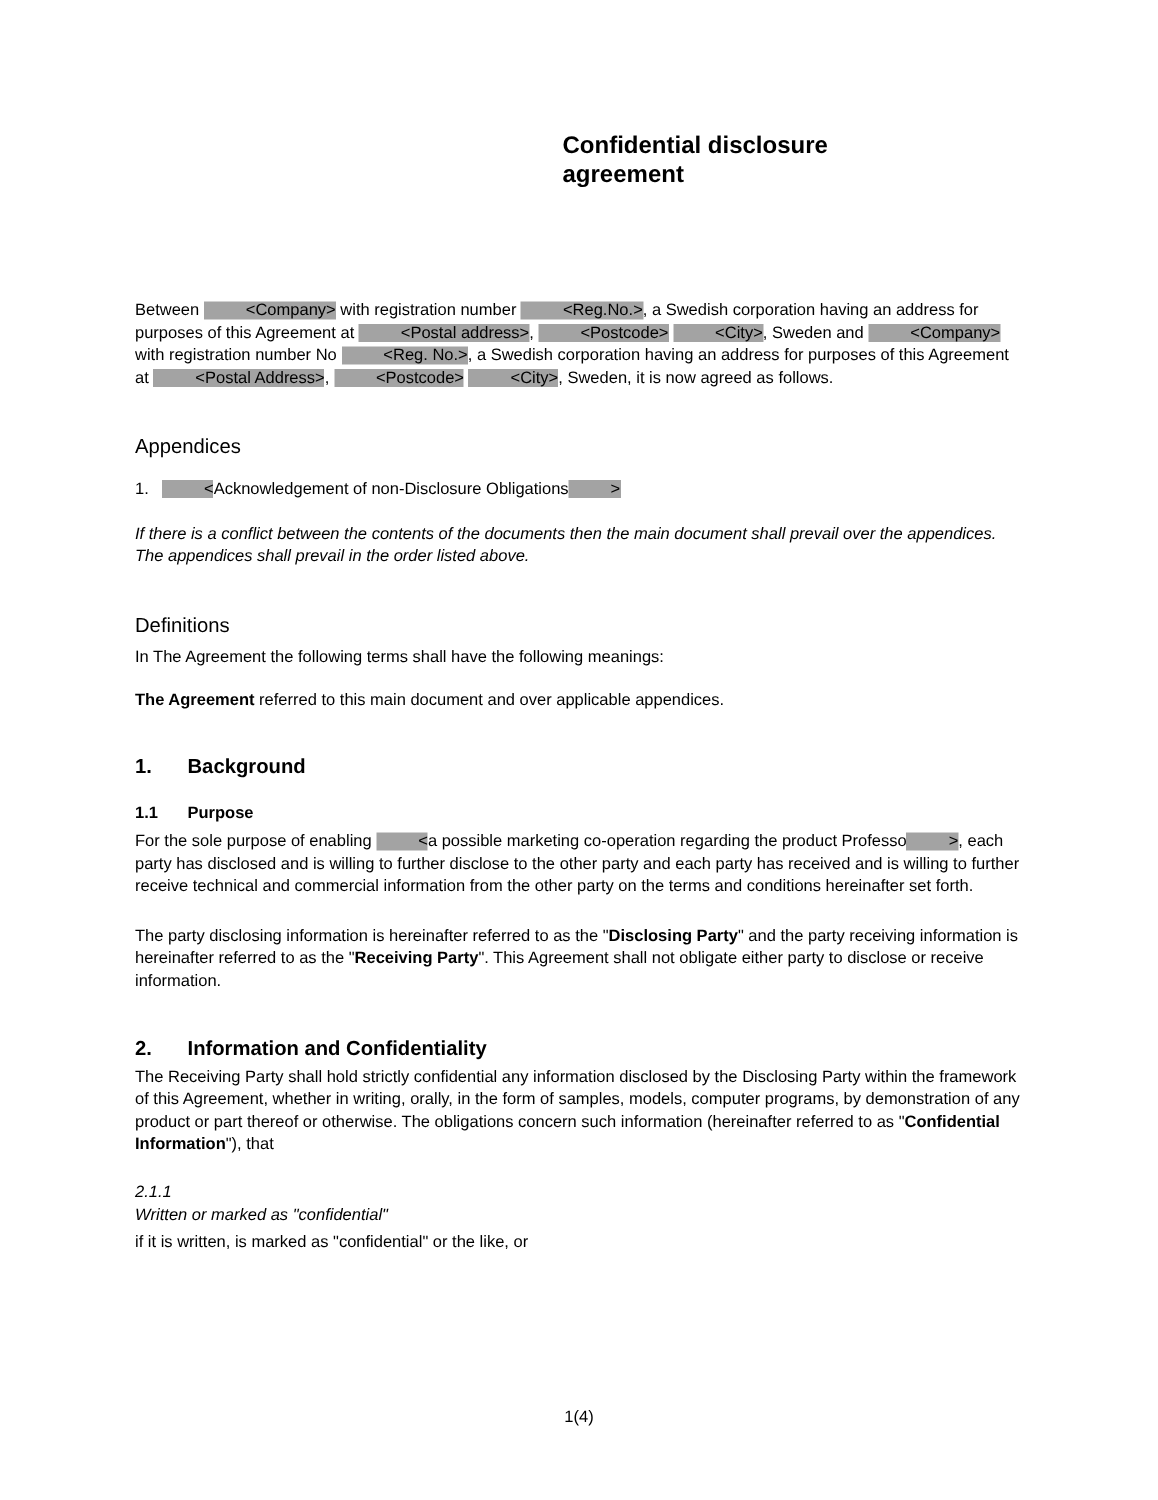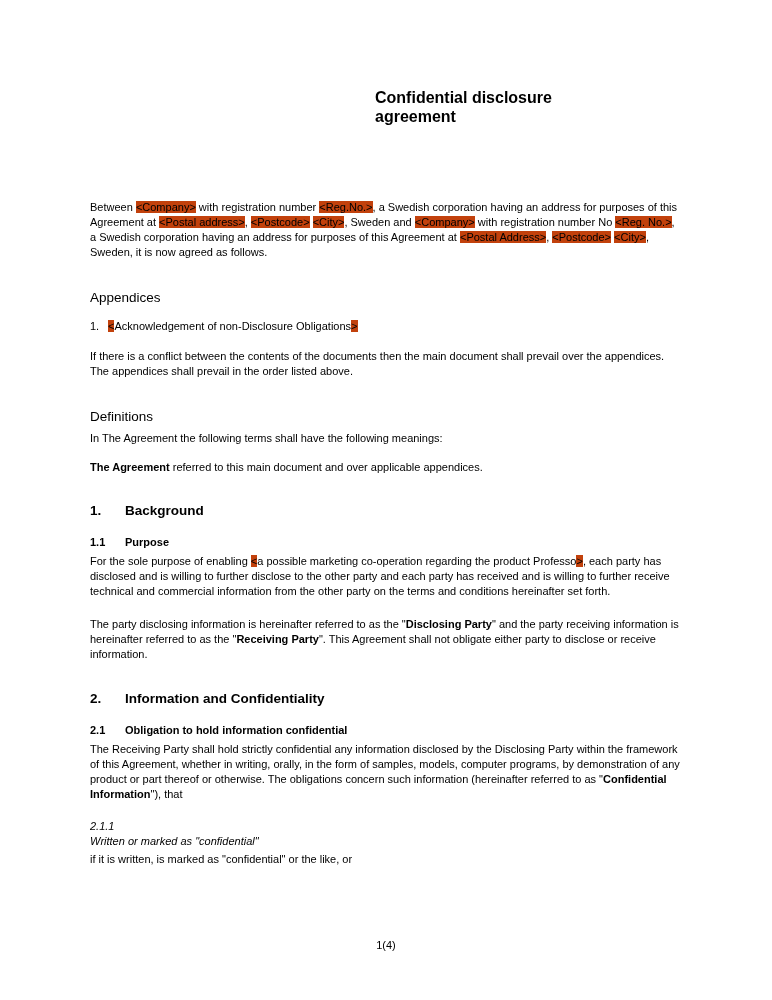--- a/index.html
+++ b/index.html
@@ -32,21 +32,21 @@
   .mt-intro { margin-top: 74px; }
   .section-heading {
     margin: 29px 0 0 0;
     font-size: 13.5px;
     line-height: 17px;
     font-weight: normal;
   }
   .after-heading { margin-top: 6px; }
   .list-row { display: flex; margin-top: 13px; }
   .list-num { width: 18px; flex: none; }
-  .mt-para { margin-top: 15px; }
+  .mt-para { margin-top: 15px; font-style: italic; }
   .mt-para-def { margin-top: 14px; }
   .num-heading { display: flex; }
   .h1-row {
     margin-top: 27px;
     font-size: 13.5px;
     line-height: 17px;
     font-weight: bold;
   }
   .h1-row2 { margin-top: 28px; }
   .h3-row {
@@ -58,21 +58,21 @@
     margin-top: 17px;
     font-style: italic;
     line-height: 15px;
     flex-direction: column;
   }
   .h-num { width: 35px; flex: none; }
   .h-num-wide { width: 58px; flex: none; }
   .after-sub { margin-top: 4px; }
   .mt-party { margin-top: 18px; }
   .after-italic { margin-top: 3px; }
-  .hl { background: #c2410c; }
+  .hl { background: #a3a3a3; padding-left: 28px; }
   .b { font-weight: bold; }
   .footer {
     position: absolute;
     top: 938px;
     left: 0;
     width: 100%;
     text-align: center;
     font-size: 11px;
   }
 </style>
@@ -105,24 +105,20 @@
       <span class="h-num">1.1</span>
       <span>Purpose</span>
     </div>
     <p class="body-text after-sub"><span>For the sole purpose of enabling </span><span class="hl">&lt;</span><span>a possible marketing co-operation regarding the product Professo</span><span class="hl">&gt;</span><span>, each party has disclosed and is willing to further disclose to the other party and each party has received and is willing to further receive technical and commercial information from the other party on the terms and conditions hereinafter set forth.</span></p>
     <p class="body-text mt-party"><span>The party disclosing information is hereinafter referred to as the "</span><span class="b">Disclosing Party</span><span>" and the party receiving information is hereinafter referred to as the "</span><span class="b">Receiving Party</span><span>". This Agreement shall not obligate either party to disclose or receive information.</span></p>
 
     <div class="num-heading h1-row h1-row2">
       <span class="h-num">2.</span>
       <span>Information and Confidentiality</span>
     </div>
-    <div class="num-heading h3-row">
-      <span class="h-num">2.1</span>
-      <span>Obligation to hold information confidential</span>
-    </div>
     <p class="body-text after-sub"><span>The Receiving Party shall hold strictly confidential any information disclosed by the Disclosing Party within the framework of this Agreement, whether in writing, orally, in the form of samples, models, computer programs, by demonstration of any product or part thereof or otherwise. The obligations concern such information (hereinafter referred to as "</span><span class="b">Confidential Information</span><span>"), that</span></p>
 
     <div class="num-heading h4-row">
       <span class="h-num-wide">2.1.1</span>
       <span>Written or marked as "confidential"</span>
     </div>
     <p class="body-text after-italic">if it is written, is marked as "confidential" or the like, or</p>
 
   </div>
 

